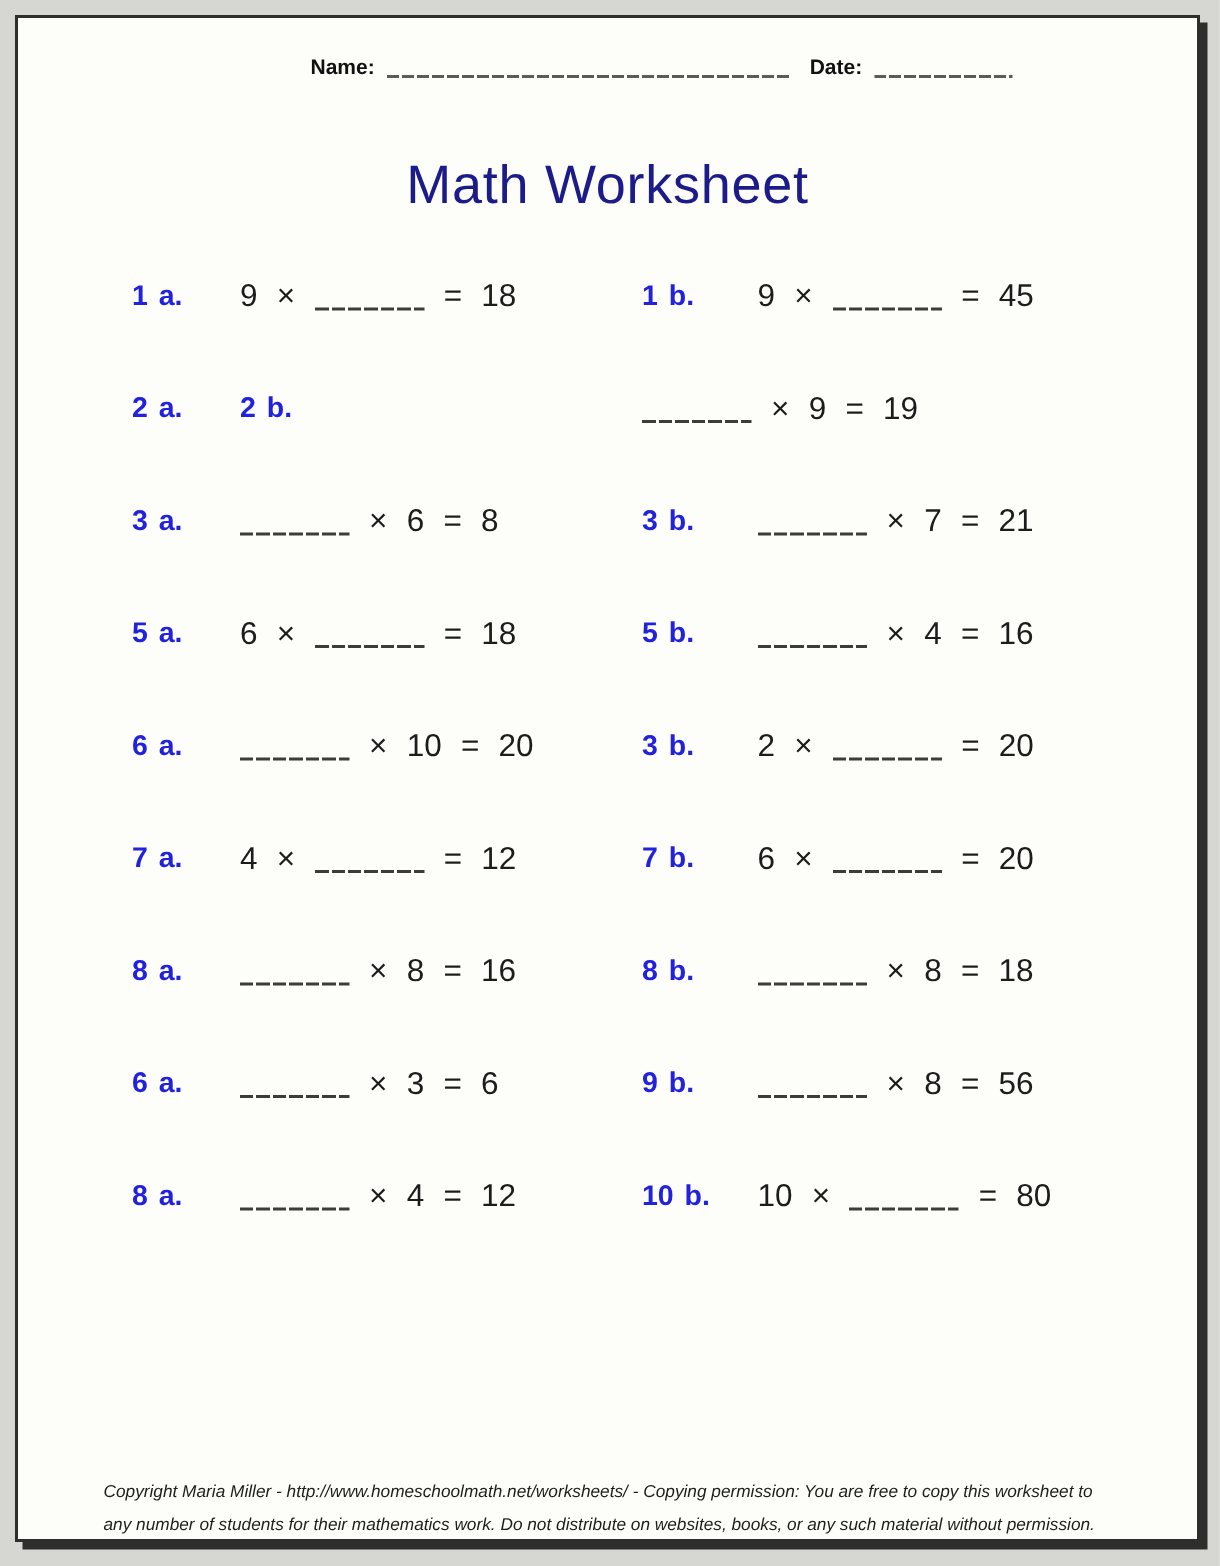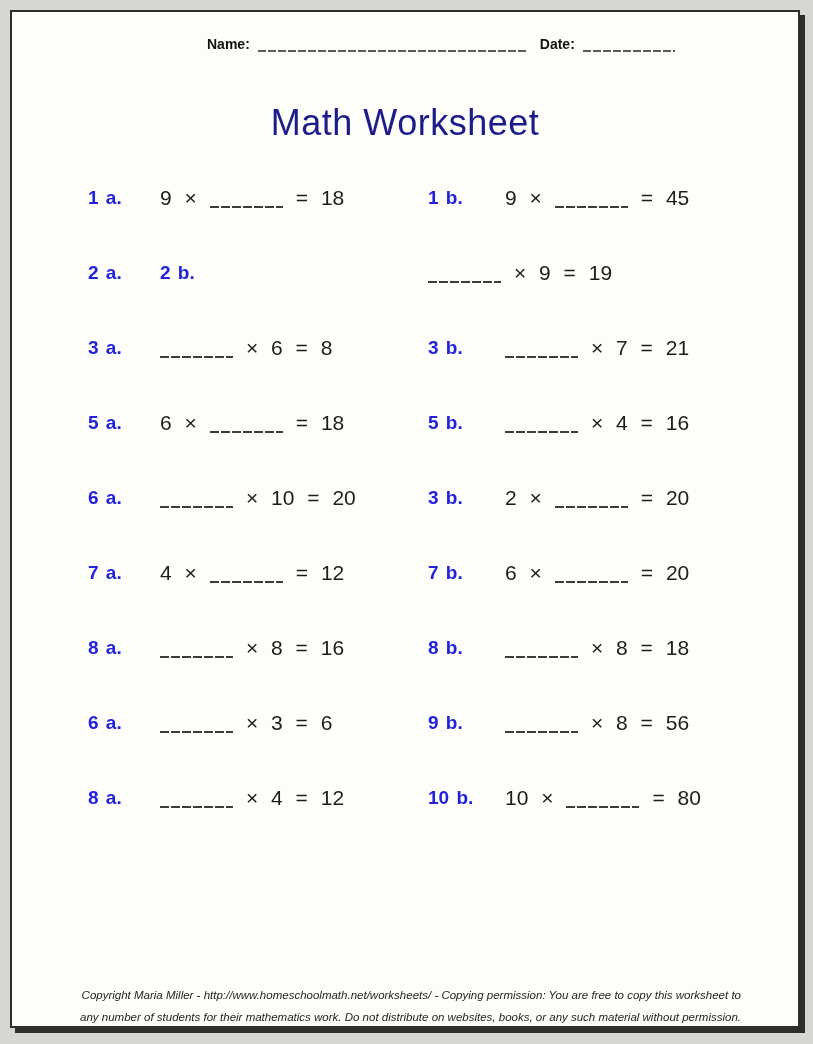--- a/index.html
+++ b/index.html
@@ -82,21 +82,21 @@
     height: 16px;
     vertical-align: -3px;
     background: repeating-linear-gradient(to right, #3c3c3c 0 9px, transparent 9px 11px) left bottom / 100% 2px no-repeat;
   }
 
   .footer {
     position: absolute;
     left: 50%; top: 972px;
     transform: translateX(-50%);
     width: 672px;
-    text-align: right;
+    text-align: left;
     font-size: 11.5px;
     font-style: italic;
     line-height: 22px;
     color: #1e1e1e;
   }
 </style>
 </head>
 <body>
 
 <div class="paper">

